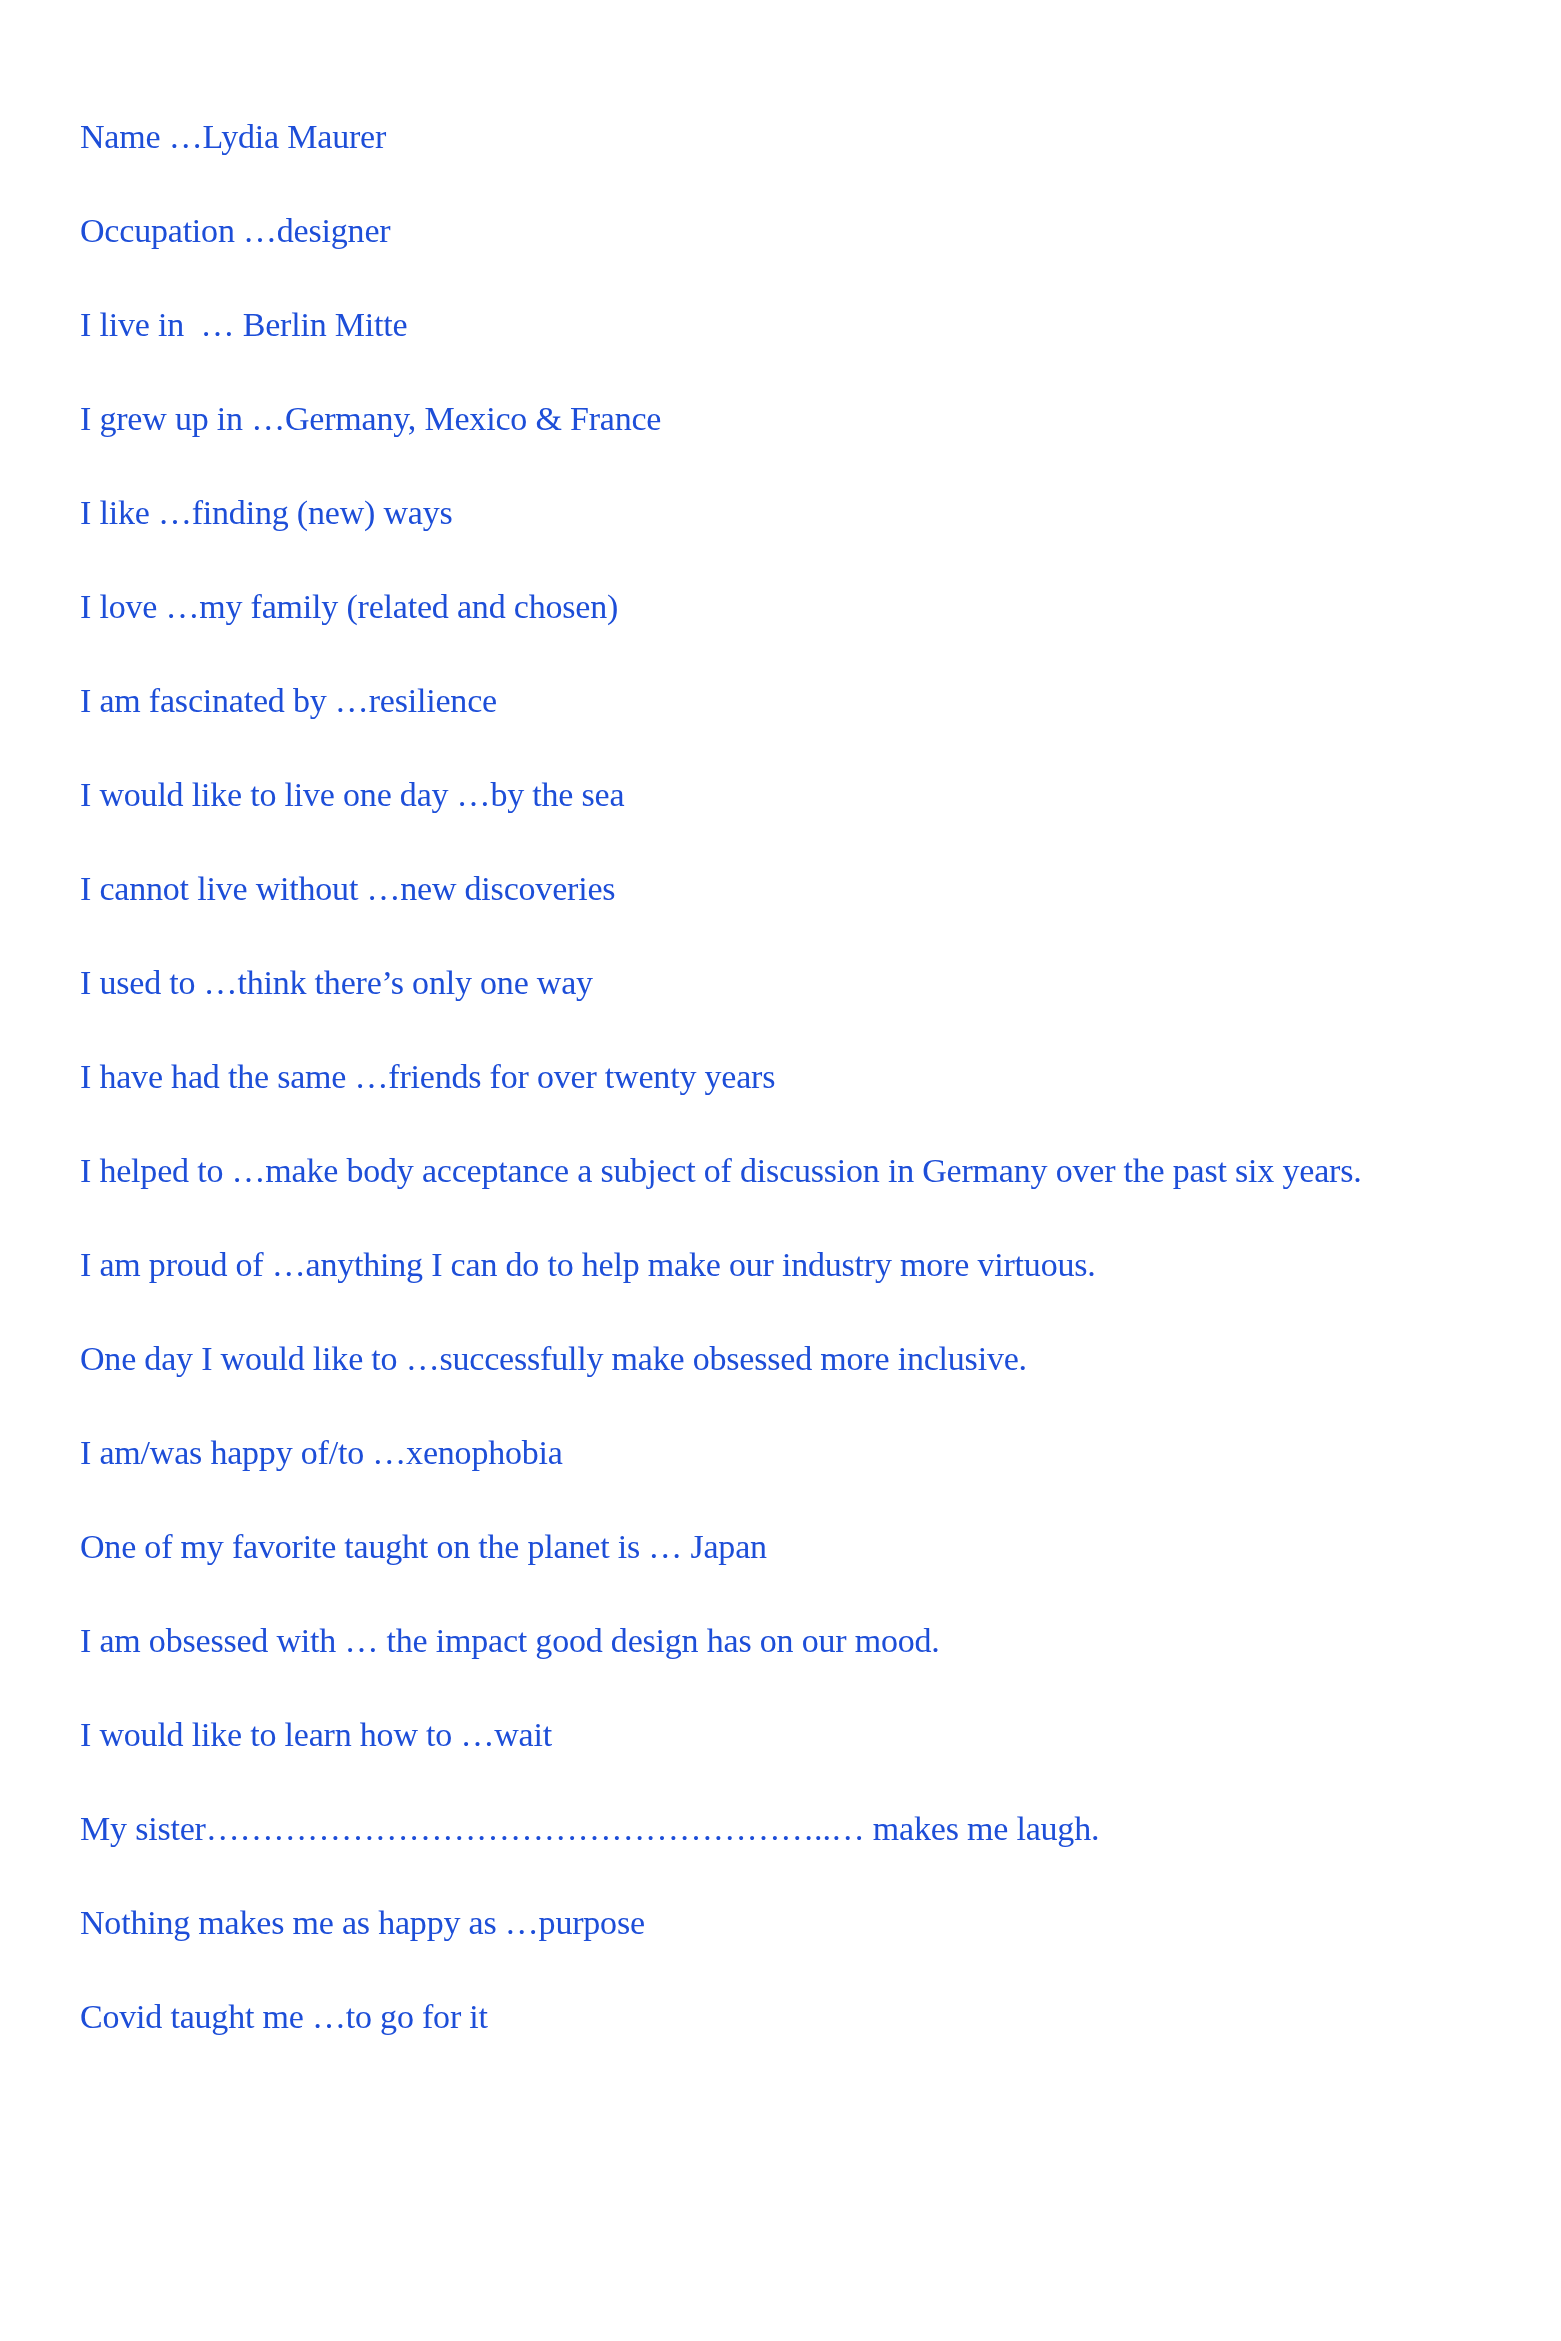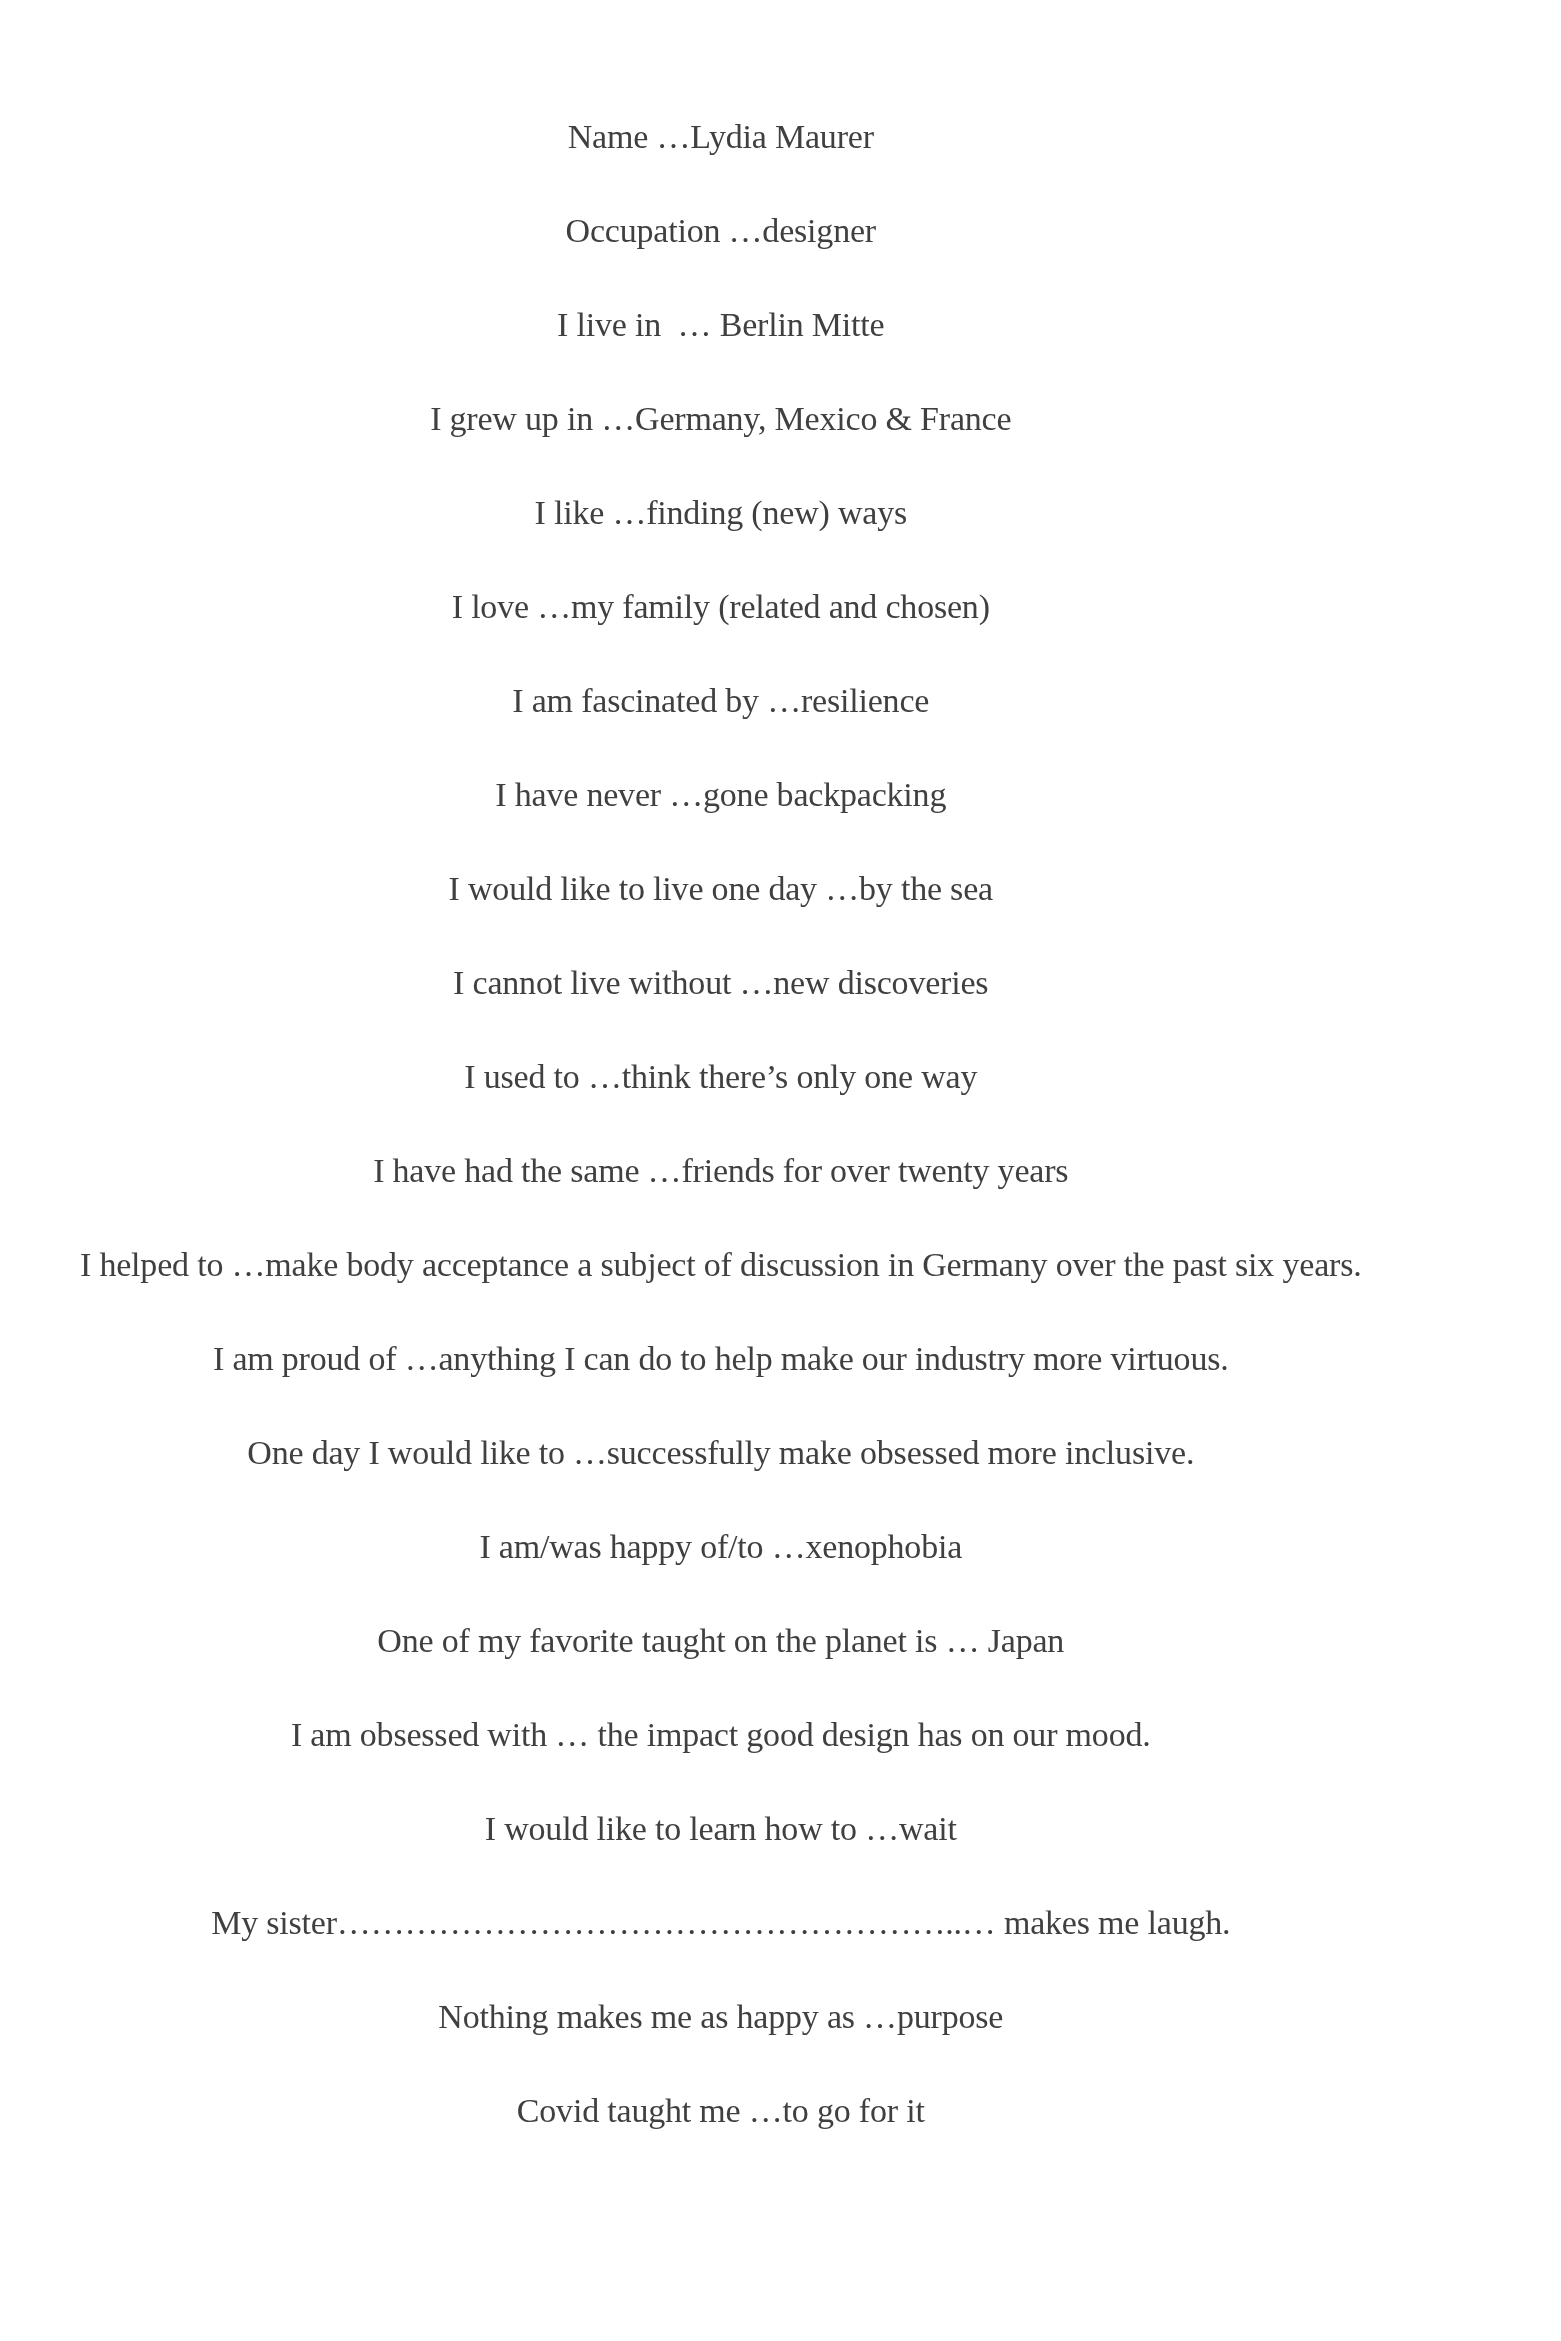--- a/index.html
+++ b/index.html
@@ -27,30 +27,29 @@
     line-height: 94px;
     font-size: 34px;
     letter-spacing: -0.2px;
     white-space: pre;      
     font-weight: 400;
   }
 </style>
 </head>
 <body>
 
-<div class="page" style="background: rgb(255, 255, 255); color: #404040; text-align: center;">
+<div class="page" style="background: rgb(255, 255, 255); color: #1d4ed8;">
   <div class="statement-list" id="statement-list">
       <p class="statement-line">Name …Lydia Maurer</p>
       <p class="statement-line">Occupation …designer</p>
       <p class="statement-line">I live in  … Berlin Mitte</p>
       <p class="statement-line">I grew up in …Germany, Mexico &amp; France</p>
       <p class="statement-line">I like …finding (new) ways</p>
       <p class="statement-line">I love …my family (related and chosen)</p>
       <p class="statement-line">I am fascinated by …resilience</p>
-      <p class="statement-line">I have never …gone backpacking</p>
       <p class="statement-line">I would like to live one day …by the sea</p>
       <p class="statement-line">I cannot live without …new discoveries</p>
       <p class="statement-line">I used to …think there’s only one way</p>
       <p class="statement-line">I have had the same …friends for over twenty years</p>
       <p class="statement-line">I helped to …make body acceptance a subject of discussion in Germany over the past six years.</p>
       <p class="statement-line">I am proud of …anything I can do to help make our industry more virtuous.</p>
       <p class="statement-line">One day I would like to …successfully make obsessed more inclusive.</p>
       <p class="statement-line">I am/was happy of/to …xenophobia</p>
       <p class="statement-line">One of my favorite taught on the planet is … Japan</p>
       <p class="statement-line">I am obsessed with … the impact good design has on our mood.</p>

